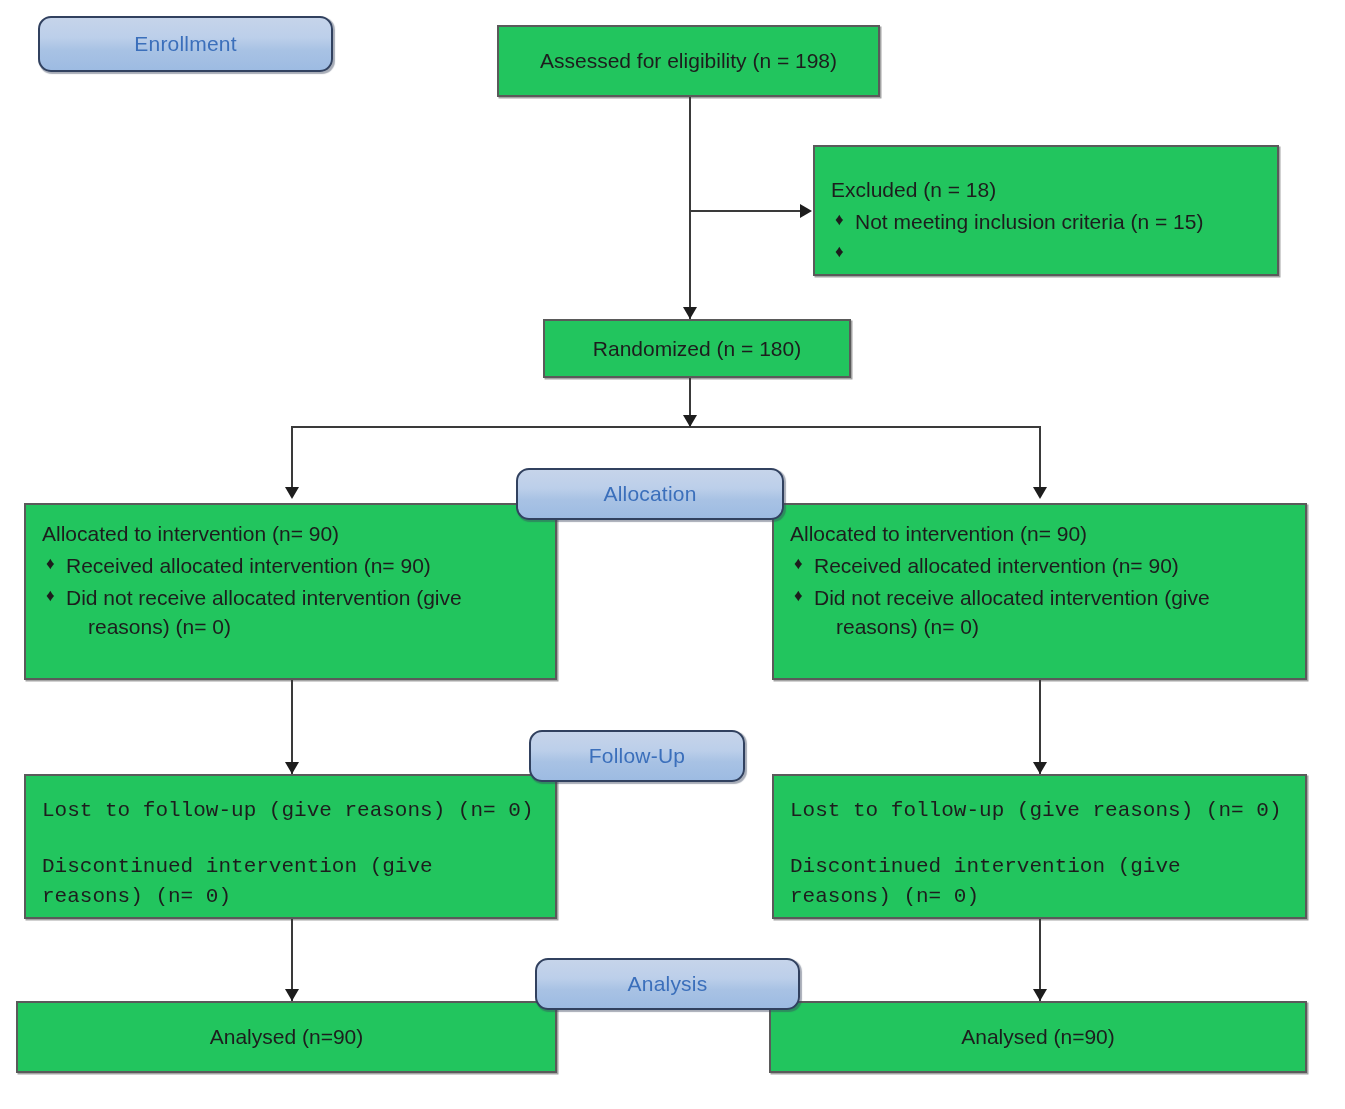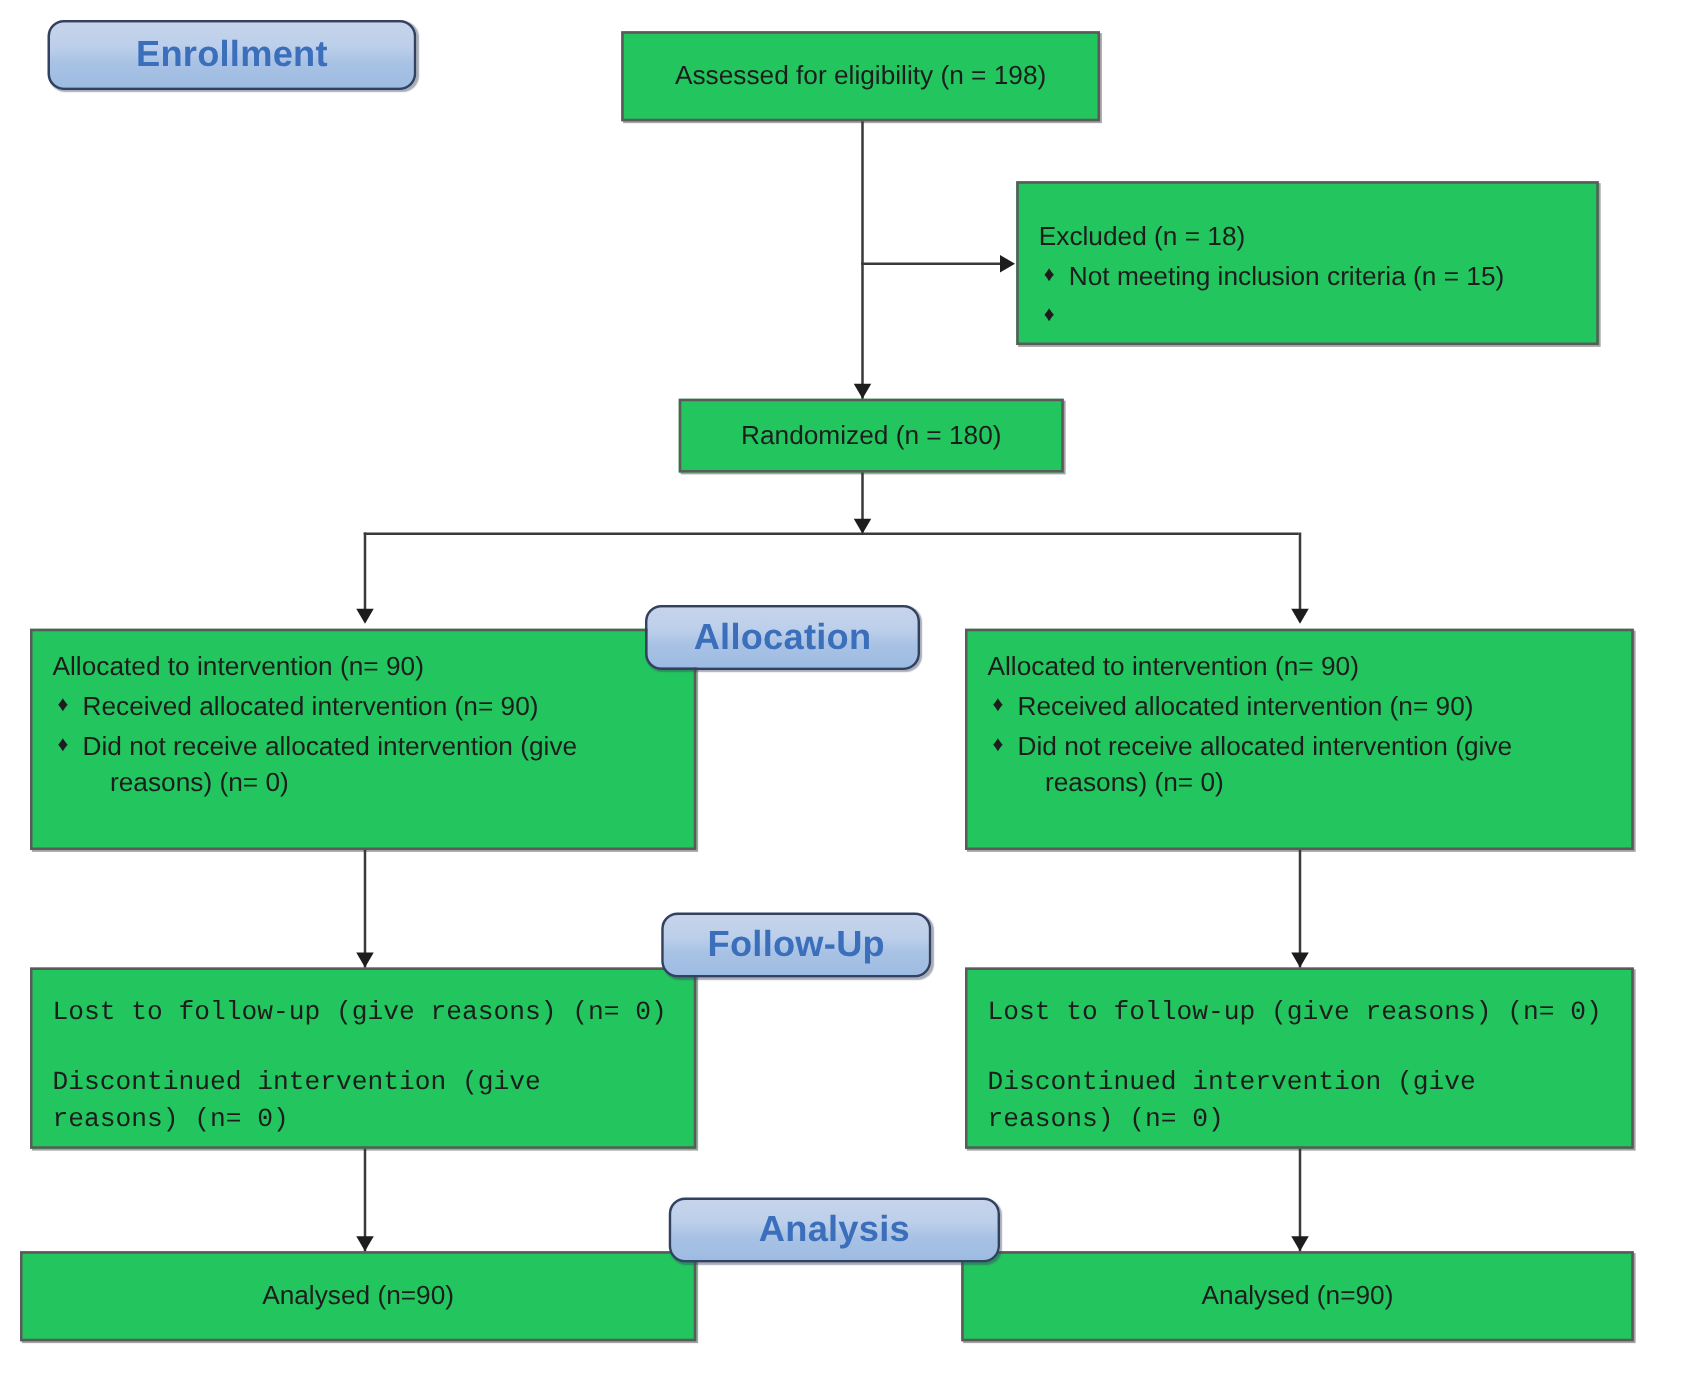--- a/index.html
+++ b/index.html
@@ -87,22 +87,22 @@
     border-radius: 13px;
     background: linear-gradient(to bottom,
         #c6d4ea 0%, #bccfea 38%, #a8c2e4 62%, #9dbbe2 100%);
     box-shadow: 1.5px 1.5px 1px rgba(60,70,95,0.45);
     display: flex;
     align-items: center;
     justify-content: center;
     z-index: 12;
   }
   .pill span {
-    font-size: 29px;
-    font-weight: bold;
+    font-size: 21px;
+    font-weight: normal;
     color: #3b6fbb;
     letter-spacing: 0.2px;
     white-space: nowrap;
   }
   
   .vline {
     position: absolute;
     width: 0;
     border-left: 2px solid #3a3a3a;
     z-index: 3;
@@ -166,21 +166,21 @@
   <div class="vline" style="left:689px; top:378px; height:48px;"></div>
   <div class="arrow-down" style="left:683px; top:415px;"></div>
   <div class="hline" style="left:291px; top:426px; width:748px;"></div>
 
   <div class="vline" style="left:291px; top:426px; height:64px;"></div>
   <div class="arrow-down" style="left:285px; top:487px;"></div>
 
   <div class="vline" style="left:1039px; top:426px; height:64px;"></div>
   <div class="arrow-down" style="left:1033px; top:487px;"></div>
 
-  <div class="pill" style="left:516px; top:484px; width:220px; height:52px;">
+  <div class="pill" style="left:516px; top:468px; width:268px; height:52px;">
     <span>Allocation</span>
   </div>
 
   <div class="box pad" style="left:24px; top:503px; width:533px; height:177px; padding-top:14px;">
     <div class="lead">Allocated to intervention (n= 90)</div>
     <ul class="blist">
       <li><span class="bullet">♦</span><span>Received allocated intervention (n= 90)</span></li>
       <li><span class="bullet">♦</span><span>Did not receive allocated intervention (give</span><span class="wrap2">reasons) (n= 0)</span></li>
     </ul>
   </div>

